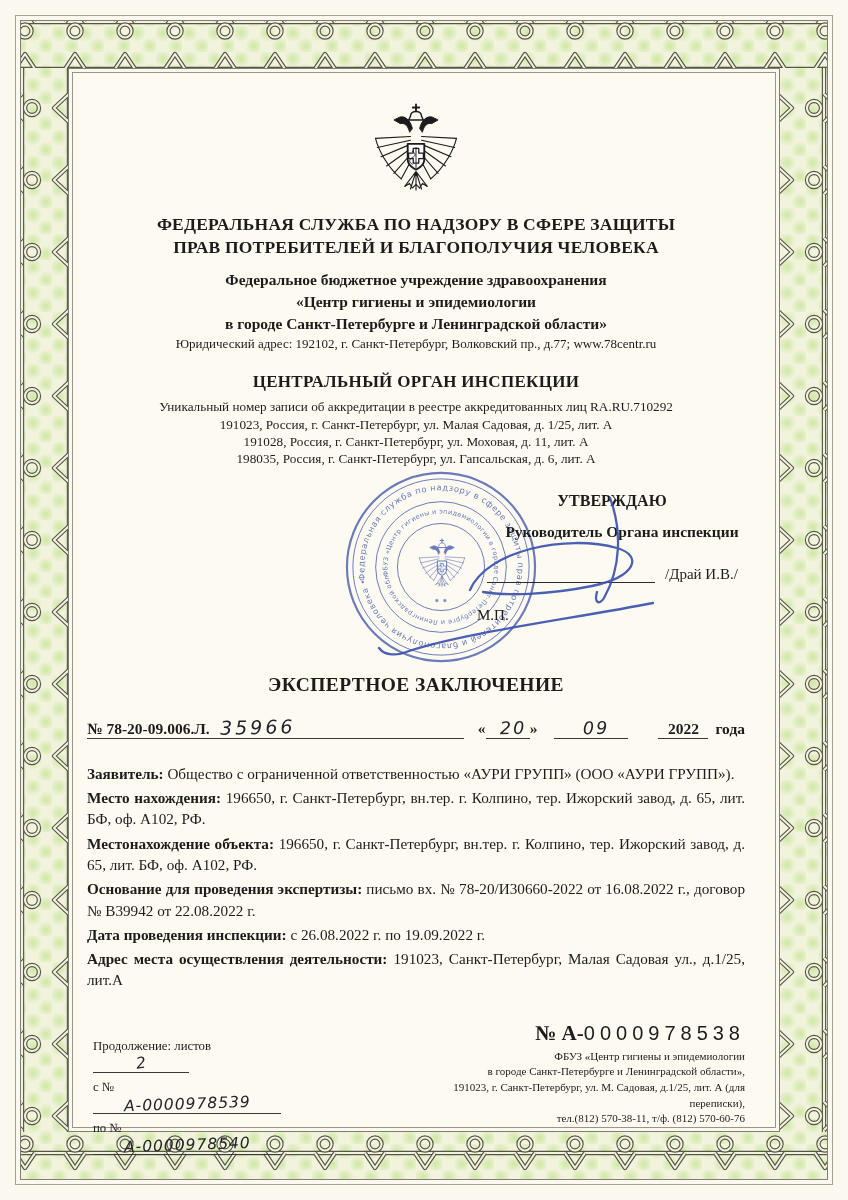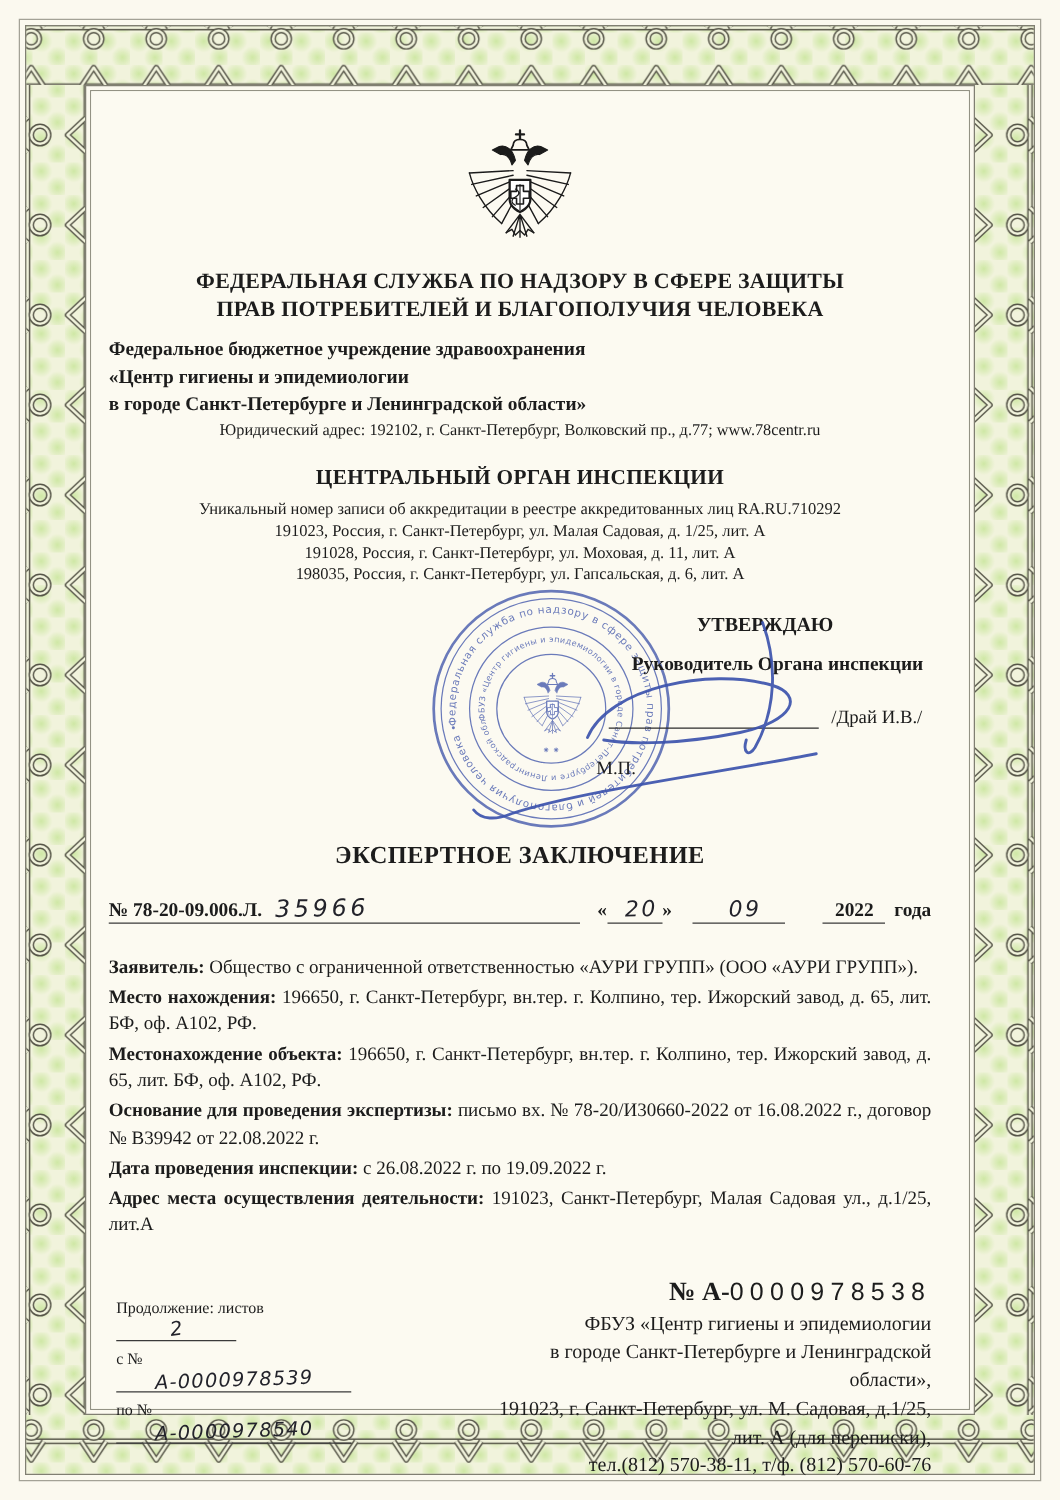--- a/index.html
+++ b/index.html
@@ -3,21 +3,21 @@
 <meta charset="utf-8">
 <style>
   html,body{margin:0;padding:0;background:#eceadf;}
   .page{position:relative;width:848px;height:1200px;background:#fbf9ef;overflow:hidden;
         font-family:"Liberation Serif",serif;color:#1c1c1c;}
   .border-svg{position:absolute;left:0;top:0;z-index:0;}
   .content{position:absolute;left:65px;top:73px;width:702px;height:1054px;z-index:1;
            padding:0 22px;box-sizing:border-box;}
   .emblem{display:block;margin:30px auto 0;color:#1b1b1b;}
   .h1{margin:8px 0 0;text-align:center;font-weight:bold;font-size:17.5px;line-height:1.32;letter-spacing:.2px;}
-  .org{margin-top:10px;font-weight:bold;font-size:15.5px;line-height:1.42;}
+  .org{margin-top:10px;text-align:center;font-weight:bold;font-size:15.5px;line-height:1.42;}
   .legal{margin-top:1px;text-align:center;font-size:13px;}
   .h2{margin:20px 0 0;text-align:center;font-weight:bold;font-size:17px;letter-spacing:.3px;}
   .accred{margin-top:6px;text-align:center;font-size:13.2px;line-height:1.32;}
   .approval{position:relative;height:190px;margin-top:4px;}
   .stamp{position:absolute;left:255px;top:-4px;}
   .utv{position:absolute;left:415px;top:20px;width:220px;text-align:center;font-weight:bold;font-size:16px;}
   .ruk{position:absolute;left:330px;top:51px;width:410px;text-align:center;font-weight:bold;font-size:15.5px;}
   .sigline{position:absolute;left:400px;top:110px;width:168px;border-bottom:1.4px solid #2b2b2b;}
   .signame{position:absolute;left:578px;top:94px;font-size:15px;}
   .mp{position:absolute;left:390px;top:135px;font-size:15px;}
@@ -33,21 +33,21 @@
   .fields{margin-top:24px;font-size:15.2px;line-height:1.4;}
   .fields p{margin:0 0 3px;text-align:justify;}
   .fields b{font-weight:bold;}
   .bottom{display:flex;margin-top:30px;}
   .bot-left{width:312px;margin-top:18px;font-size:12.8px;}
   .bot-left .row{display:flex;align-items:baseline;margin-bottom:7px;flex-direction:column;}
   .bot-left .hw{font-size:15.5px;letter-spacing:1px;}
   .bot-right{flex:1;text-align:right;}
   .bignum{font-size:21px;font-weight:bold;white-space:nowrap;}
   .bignum .digits{font-family:Liberation Sans, sans-serif;font-weight:500;font-size:20px;letter-spacing:5px;}
-  .orginfo{margin-top:3px;font-size:16px;line-height:1.42;}
+  .orginfo{margin-top:3px;font-size:11px;line-height:1.42;}
 </style>
 </head>
 <body>
 
 <svg style="position:absolute;width:0;height:0" aria-hidden="true">
   <defs>
     <g id="eagle" fill="none" stroke="currentColor" stroke-width="1.6" stroke-linejoin="round" stroke-linecap="round">
       <path d="M50,1 v7 M46.5,4.5 h7" stroke-width="2"></path>
       <path d="M44,14 c0,-7 12,-7 12,0 l2,4 h-16 z M42,18 h16"></path>
       <path d="M46,27 c-2,-9 -8,-14 -14,-12 l-6,3 7,4 c5,-1 8,2 10,9 z" fill="currentColor" stroke-width="1"></path>

